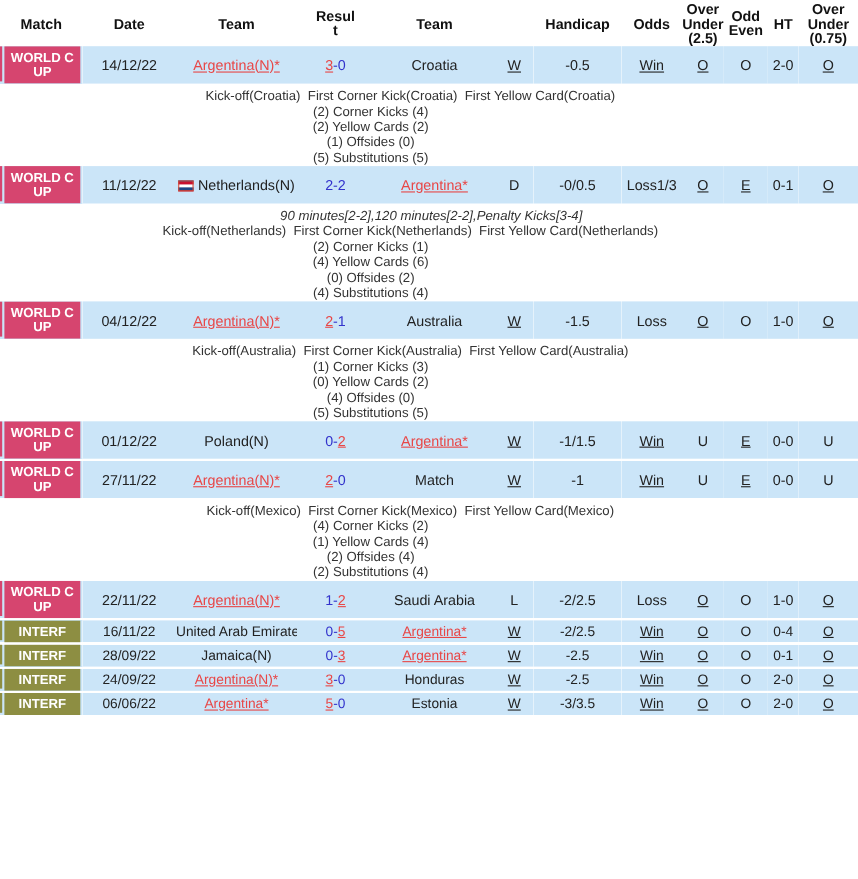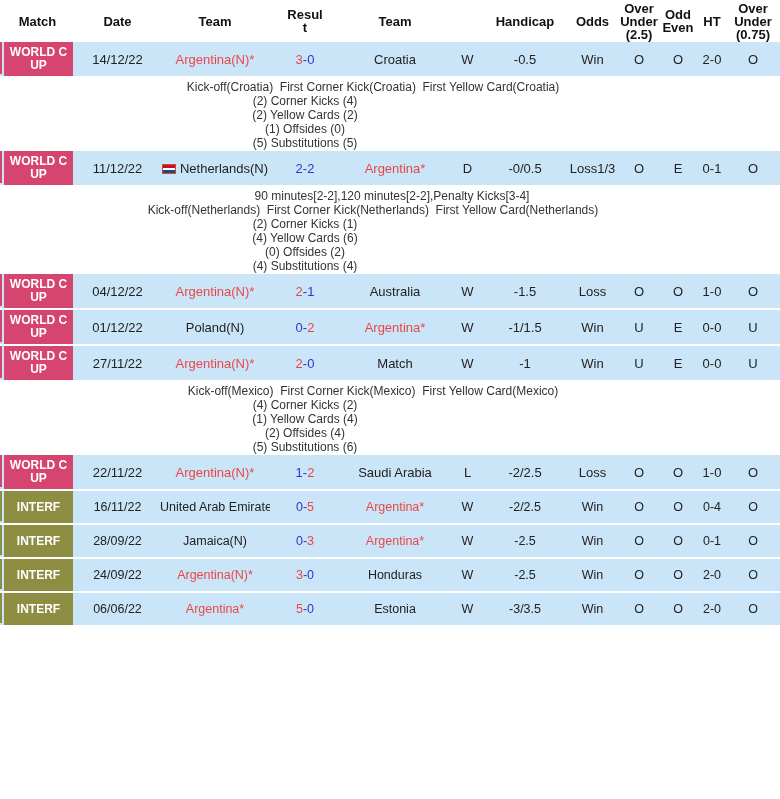--- a/index.html
+++ b/index.html
@@ -29,27 +29,27 @@
   tr.interf td{height:20px;font-size:12.5px;}
   td.badge-cell{background:#fff;position:relative;}
   td.badge-cell::before{content:"";position:absolute;left:0;top:0;bottom:2px;width:2px;}
   tr.worldcup td.badge-cell::before{background:var(--pink);}
   tr.interf td.badge-cell::before{background:var(--olive);}
   .badge{
     margin-left:4px;margin-right:2px;display:flex;align-items:center;justify-content:center;
     color:#fff;font-weight:bold;font-size:12px;line-height:13px;white-space:pre-line;text-align:center;
   }
   tr.worldcup .badge{background:var(--pink);height:34px;}
-  tr.interf .badge{background:var(--olive);height:32px;}
+  tr.interf .badge{background:var(--olive);height:20px;}
   tr.details td{background:#fff;padding:2px 0 1px;border-radius:21px;}
   .extra,.firsts,.stat{font-size:12px;line-height:14px;color:#333;text-align:center;}
   .firsts{width:590px;margin-left:78px;white-space:pre-wrap;}
-  .extra{width:600px;margin-left:92px;}
-  .stat{width:610px;}
-  .c-red{color:var(--red);}
+  .extra{width:600px;margin-left:92px;font-style:italic;}
+  .stat{width:610px;padding-left:32px;}
+  .c-red{color:var(--red);text-decoration:underline;}
   .c-blue{color:var(--blue);}
   .c-green{color:var(--green);}
   .c-black{color:var(--ink);}
   .flag{
     display:inline-block;width:14px;height:10px;margin-right:4px;vertical-align:-1px;
     background:linear-gradient(to bottom,#c8102e 0 33%,#ffffff 33% 66%,#1e4785 66% 100%);
     border:1px solid #cc4a3a;box-sizing:border-box;
   }
 </style>
 </head>
@@ -157,20 +157,29 @@
           <td class="result"><span class="c-red">2</span><span class="c-blue">-1</span></td>
           <td class="team"><span class="c-black">Australia</span></td>
           <td class="c-red">W</td>
           <td class="c-blue">-1.5</td>
           <td class="c-green">Loss</td>
           <td class="c-red">O</td>
           <td class="c-green">O</td>
           <td class="ht c-black">1-0</td>
           <td class="c-red">O</td>
         </tr>
+        <tr class="details">
+          <td colspan="12">
+            <div class="firsts">Kick-off(Australia)  First Corner Kick(Australia)  First Yellow Card(Australia)</div>
+            <div class="stat">(1) Corner Kicks (3)</div>
+            <div class="stat">(0) Yellow Cards (2)</div>
+            <div class="stat">(4) Offsides (0)</div>
+            <div class="stat">(5) Substitutions (5)</div>
+          </td>
+        </tr>
         <tr class="main worldcup">
           <td class="badge-cell">
             <div class="badge">WORLD C
 UP</div>
           </td>
           <td class="date">01/12/22</td>
           <td class="team"><span class="c-black">Poland(N)</span></td>
           <td class="result"><span class="c-blue">0-</span><span class="c-red">2</span></td>
           <td class="team"><span class="c-red">Argentina*</span></td>
           <td class="c-red">W</td>
@@ -197,21 +206,21 @@
           <td class="c-red">E</td>
           <td class="ht c-black">0-0</td>
           <td class="c-green">U</td>
         </tr>
         <tr class="details">
           <td colspan="12">
             <div class="firsts">Kick-off(Mexico)  First Corner Kick(Mexico)  First Yellow Card(Mexico)</div>
             <div class="stat">(4) Corner Kicks (2)</div>
             <div class="stat">(1) Yellow Cards (4)</div>
             <div class="stat">(2) Offsides (4)</div>
-            <div class="stat">(5) Substitutions (6)</div>
+            <div class="stat">(2) Substitutions (4)</div>
           </td>
         </tr>
         <tr class="main worldcup">
           <td class="badge-cell">
             <div class="badge">WORLD C
 UP</div>
           </td>
           <td class="date">22/11/22</td>
           <td class="team"><span class="c-red">Argentina(N)*</span></td>
           <td class="result"><span class="c-blue">1-</span><span class="c-red">2</span></td>

